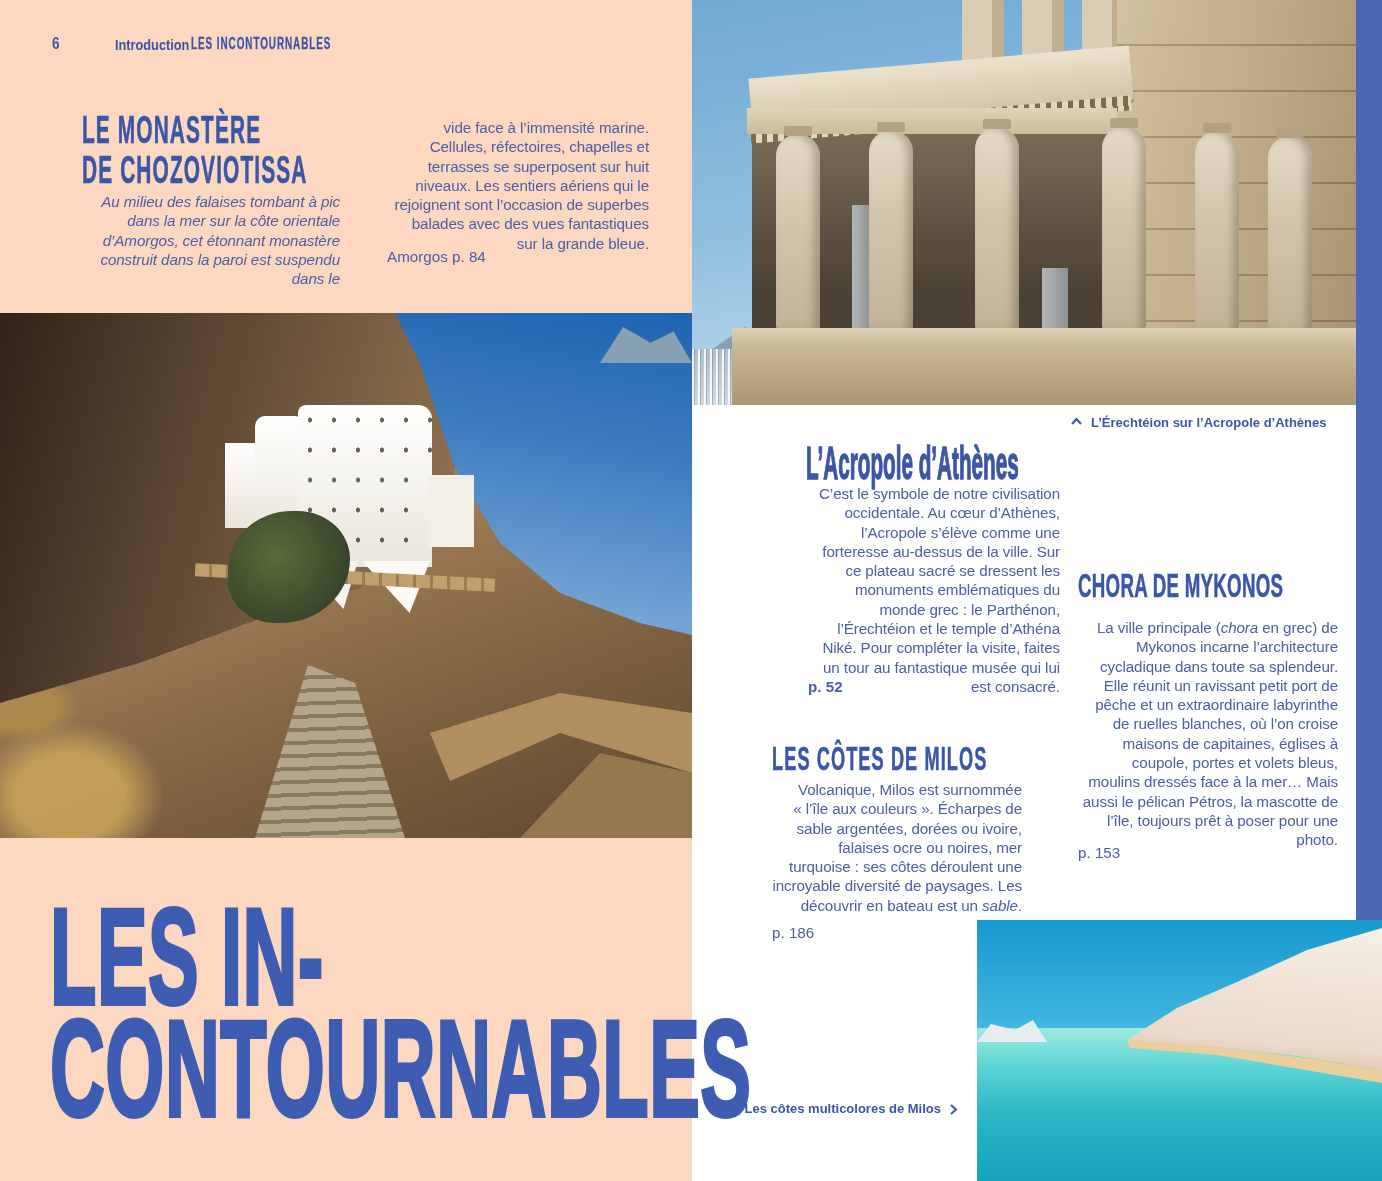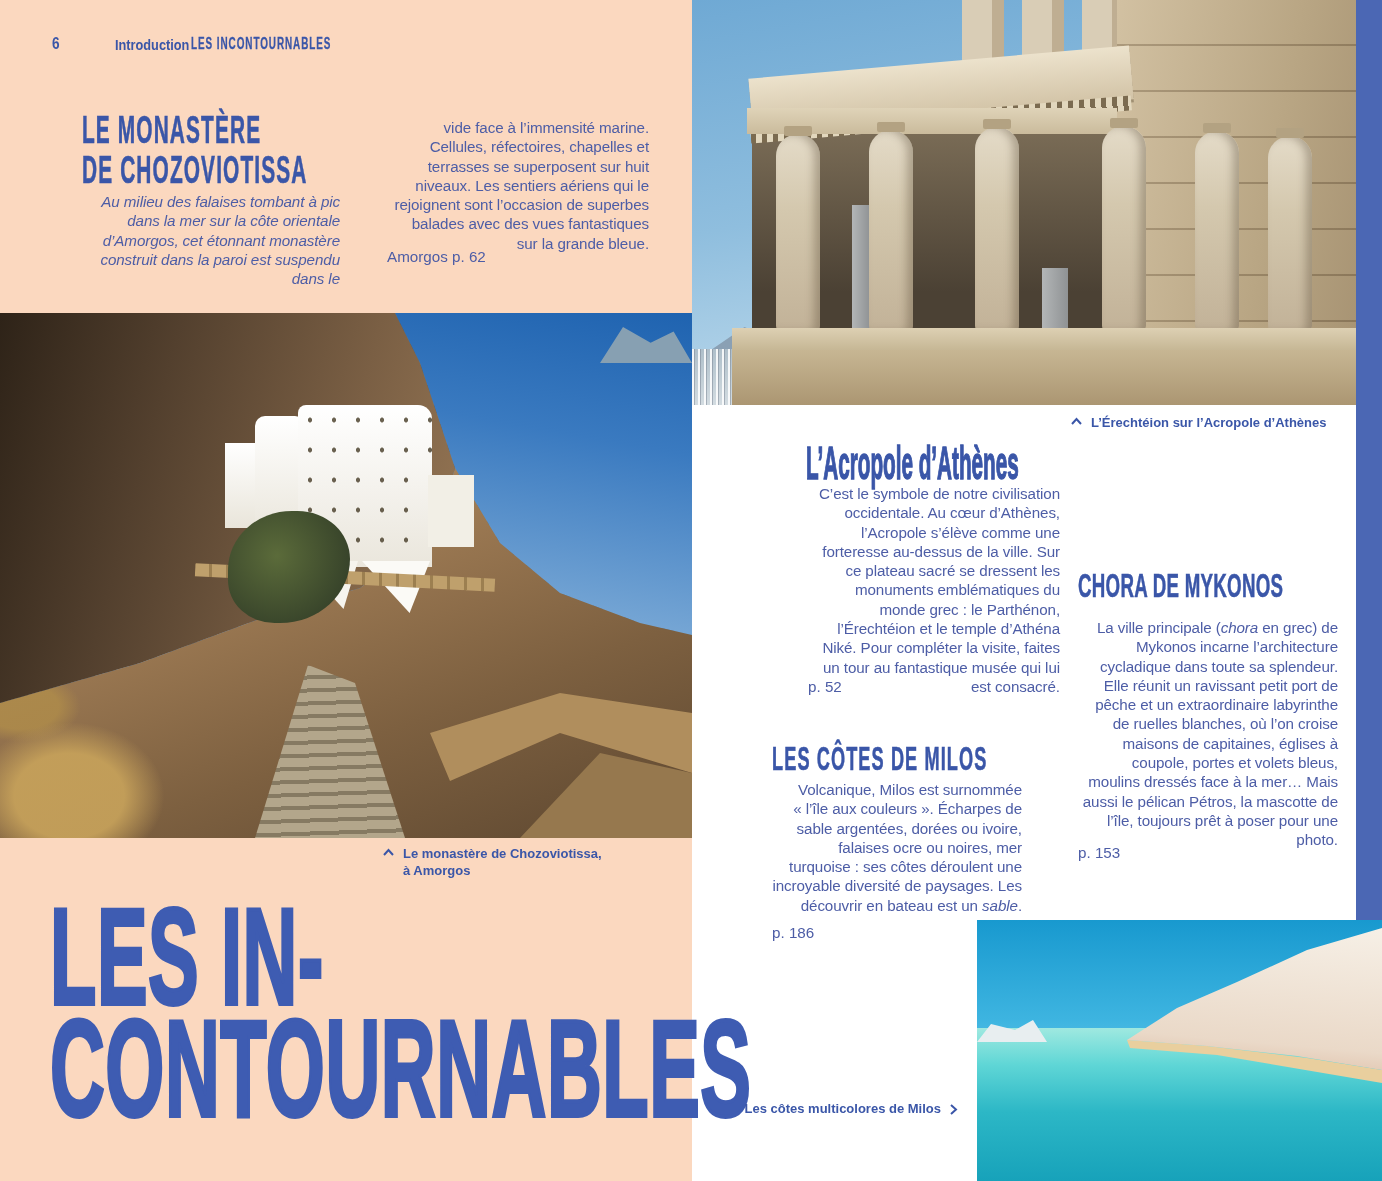--- a/index.html
+++ b/index.html
@@ -135,48 +135,39 @@
   <div class="abs h-cond h-mon">
     <span>LE MONASTÈRE</span><br>
     <span>DE CHOZOVIOTISSA</span>
   </div>
   <div class="abs body-txt" style="left:82px;top:192px;width:258px;font-style:italic;">
     <p>Au milieu des falaises tombant à pic dans la mer sur la côte orientale d’Amorgos, cet étonnant monastère construit dans la paroi est suspendu dans le</p>
   </div>
   <div class="abs body-txt" style="left:387px;top:118px;width:262px;">
     <p>vide face à l’immensité marine. Cellules, réfectoires, chapelles et terrasses se superposent sur huit niveaux. Les sentiers aériens qui le rejoignent sont l’occasion de superbes balades avec des vues fantastiques sur la grande bleue.</p>
   </div>
-  <div class="abs pref" style="left:387px;top:248px;">Amorgos p. 62</div>
+  <div class="abs pref" style="left:387px;top:248px;">Amorgos p. 84</div>
 
   <div class="abs ph-mon">
     <div class="abs mon-farhill" style="position:absolute;left:600px;top:5px;"></div>
     <div class="mon-layer mon-slope" style="position:absolute;"></div>
     <div class="mon-layer mon-wall1" style="position:absolute;"></div>
     <div class="mon-layer mon-wall2" style="position:absolute;"></div>
     <div class="mon-layer mon-steps" style="position:absolute;"></div>
     <div class="mon-layer mon-cliff" style="position:absolute;"></div>
     <div class="mon-bldg" style="left:225px;top:130px;width:35px;height:85px;"></div>
     <div class="mon-bldg" style="left:255px;top:103px;width:50px;height:125px;border-radius:10px 10px 0 0;"></div>
     <div class="mon-bldg mon-win" style="left:298px;top:92px;width:134px;height:162px;border-radius:8px 14px 0 0;"></div>
     <div class="mon-bldg" style="left:428px;top:162px;width:46px;height:72px;background:#f2efe6;"></div>
     <div class="abs mon-but1" style="position:absolute;"></div>
     <div class="abs mon-but2" style="position:absolute;"></div>
     <div class="abs mon-ledge" style="position:absolute;"></div>
     <div class="abs mon-tree" style="position:absolute;"></div>
   </div>
 
-  <div class="abs cap-row" style="left:382px;top:845px;">
-    <svg class="chev" width="13" height="9" viewBox="0 0 13 9">
-        <polyline points="2,7 6.5,2 11,7" fill="none" stroke="#3a56a8" stroke-width="2"></polyline>
-      </svg>
-    <div class="cap">
-      <span>Le monastère de Chozoviotissa,</span><br>
-      <span>à Amorgos</span>
-    </div>
-  </div>
 
   <div class="abs big-title">
     <span>LES IN-</span><br>
     <span>CONTOURNABLES</span>
   </div>
 
   <div class="abs ph-ere">
     <div class="abs ere-hill" style="position:absolute;"></div>
     <div class="abs ere-city" style="position:absolute;"></div>
     <div class="abs ere-topcols" style="position:absolute;"></div>
@@ -203,21 +194,21 @@
     <svg class="chev" width="13" height="9" viewBox="0 0 13 9">
         <polyline points="2,7 6.5,2 11,7" fill="none" stroke="#3a56a8" stroke-width="2"></polyline>
       </svg>
     <div class="cap">L’Érechtéion sur l’Acropole d’Athènes</div>
   </div>
 
   <div class="abs h-slab">L’Acropole d’Athènes</div>
   <div class="abs body-txt" style="left:808px;top:484px;width:252px;">
     <p>C’est le symbole de notre civilisation occidentale. Au cœur d’Athènes, l’Acropole s’élève comme une forteresse au-dessus de la ville. Sur ce plateau sacré se dressent les monuments emblématiques du monde grec&nbsp;: le Parthénon, l’Érechtéion et le temple d’Athéna Niké. Pour compléter la visite, faites un tour au fantastique musée qui lui est consacré.</p>
   </div>
-  <div class="abs pref" style="left:808px;top:678px;">p. 52</div>
+  <div class="abs pref" style="left:808px;top:678px;font-weight:bold;">p. 52</div>
 
   <div class="abs h-cond h-milos">LES CÔTES DE MILOS</div>
   <div class="abs body-txt" style="left:772px;top:780px;width:250px;">
     <p><span>Volcanique, Milos est surnommée «&nbsp;l’île aux couleurs&nbsp;». Écharpes de sable argentées, dorées ou ivoire, falaises ocre ou noires, mer turquoise&nbsp;: ses côtes déroulent une incroyable diversité de paysages. Les découvrir en bateau est un </span><i>sable</i><span>.</span></p>
   </div>
   <div class="abs pref" style="left:772px;top:924px;">p. 186</div>
 
   <div class="abs h-cond h-myk">CHORA DE MYKONOS</div>
   <div class="abs body-txt" style="left:1078px;top:618px;width:260px;">
     <p><span>La ville principale (</span><i>chora</i><span> en grec) de Mykonos incarne l’architecture cycladique dans toute sa splendeur. Elle réunit un ravissant petit port de pêche et un extraordinaire labyrinthe de ruelles blanches, où l’on croise maisons de capitaines, églises à coupole, portes et volets bleus, moulins dressés face à la mer… Mais aussi le pélican Pétros, la mascotte de l’île, toujours prêt à poser pour une photo.</span></p>

